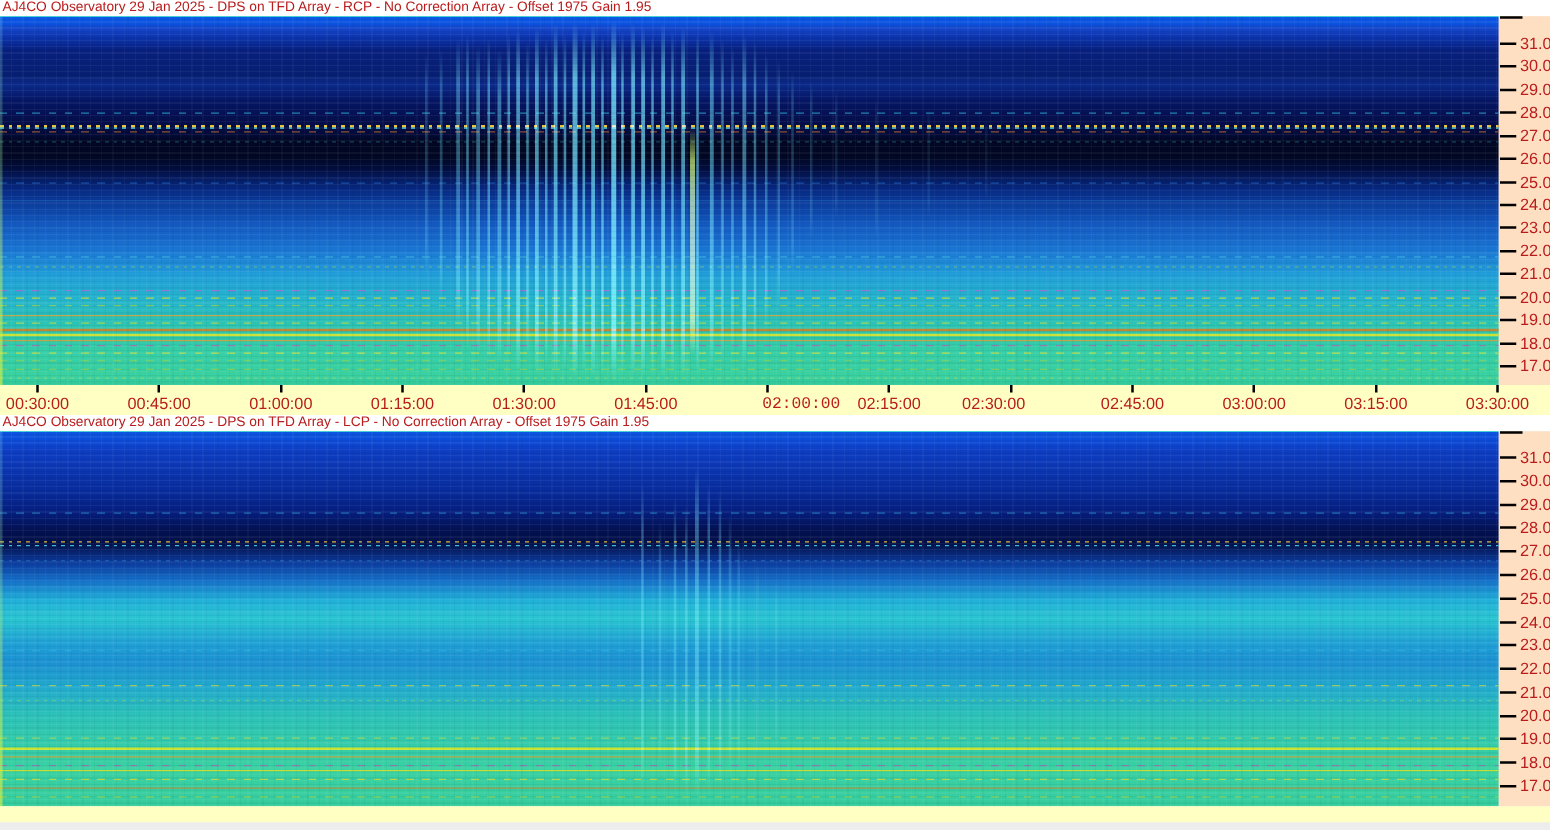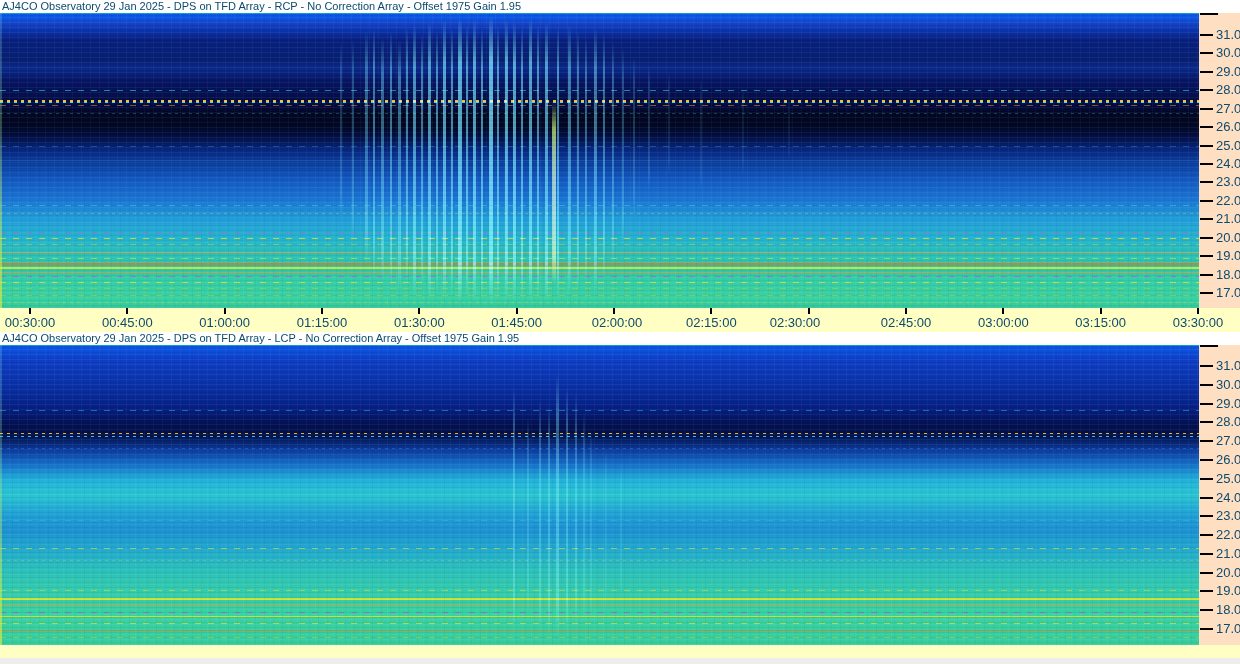--- a/index.html
+++ b/index.html
@@ -1,17 +1,17 @@
 <!DOCTYPE html>
 <html><head>
 <meta charset="utf-8">
 <style>
   html,body{margin:0;padding:0;background:#ededed;}
   .screen{position:relative;width:1240px;height:664px;overflow:hidden;
-          font-family:"Liberation Sans","DejaVu Sans",sans-serif;color:#0c4a6e;
+          font-family:"Liberation Sans","DejaVu Sans",sans-serif;color:#b91c1c;
           background:#ededed;}
   .title-bar{position:absolute;left:0;width:1240px;height:13px;background:#ffffff;
              font-size:11px;line-height:13px;padding-left:2px;white-space:nowrap;overflow:hidden;}
   .plot{position:absolute;left:0;width:1240px;}
   .spectro{position:absolute;left:0;top:0;width:1199px;height:100%;overflow:hidden;}
   
   .spectro-rcp{background:linear-gradient(180deg,
     #10e0c0 0px,#0b59e6 1px,#0b50dc 7px,#1547cc 9px,#0c34ae 17px,#07207e 27px,
     #071f72 47px,#0b2a8a 55px,#051665 67px,#040f4e 82px,#020a38 95px,#010722 99px,
     #010722 112px,#020d3d 122px,#06277f 137px,#0c41a2 152px,#135ac1 167px,
@@ -191,21 +191,21 @@
       <div class="tlabel" style="left: 91.333px;">00:45:00</div>
       <div class="ttick" style="left: 223.666px;"></div>
       <div class="tlabel" style="left: 188.666px;">01:00:00</div>
       <div class="ttick" style="left: 320.999px;"></div>
       <div class="tlabel" style="left: 285.999px;">01:15:00</div>
       <div class="ttick" style="left: 418.332px;"></div>
       <div class="tlabel" style="left: 383.332px;">01:30:00</div>
       <div class="ttick" style="left: 515.665px;"></div>
       <div class="tlabel" style="left: 480.665px;">01:45:00</div>
       <div class="ttick" style="left: 612.998px;"></div>
-      <div class="tlabel" style="left: 581px;">02:00:00</div>
+      <div class="tlabel" style="left: 605px; font-family: Liberation Mono, monospace;">02:00:00</div>
       <div class="ttick" style="left: 710.331px;"></div>
       <div class="tlabel" style="left: 675.331px;">02:15:00</div>
       <div class="ttick" style="left: 807.664px;"></div>
       <div class="tlabel" style="left: 759px;">02:30:00</div>
       <div class="ttick" style="left: 904.997px;"></div>
       <div class="tlabel" style="left: 869.997px;">02:45:00</div>
       <div class="ttick" style="left: 1002.33px;"></div>
       <div class="tlabel" style="left: 967.33px;">03:00:00</div>
       <div class="ttick" style="left: 1099.66px;"></div>
       <div class="tlabel" style="left: 1064.66px;">03:15:00</div>

